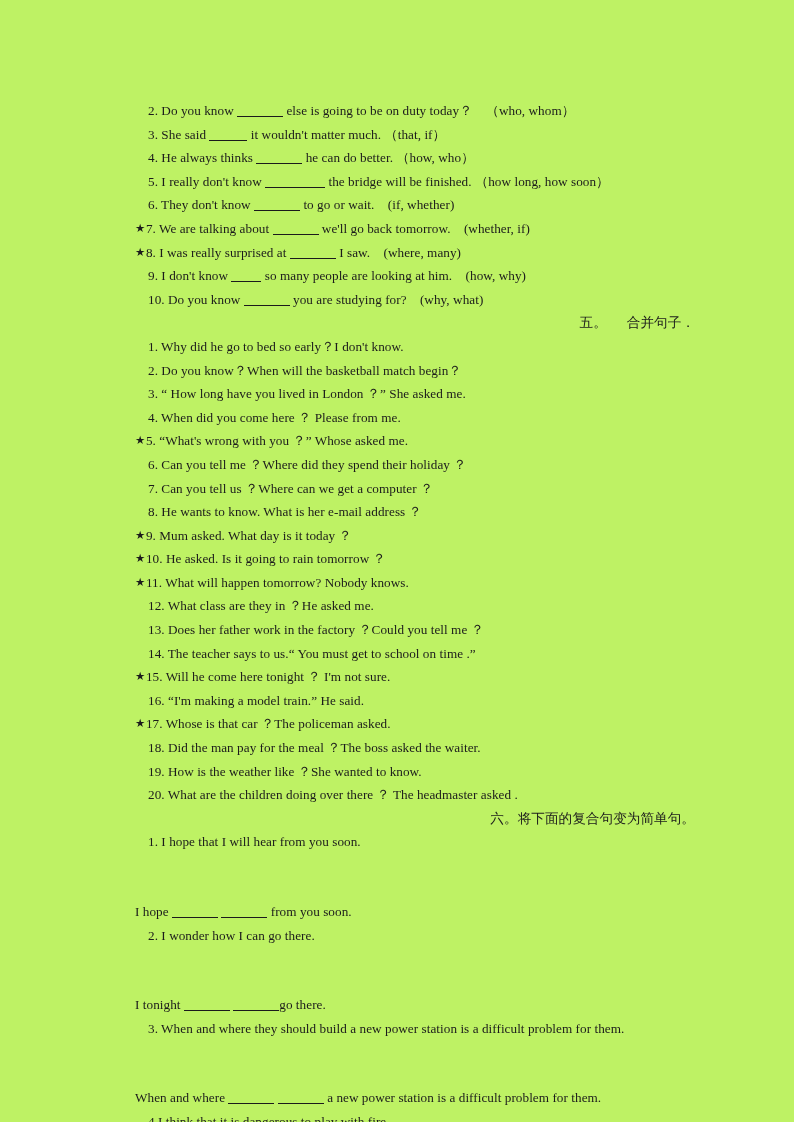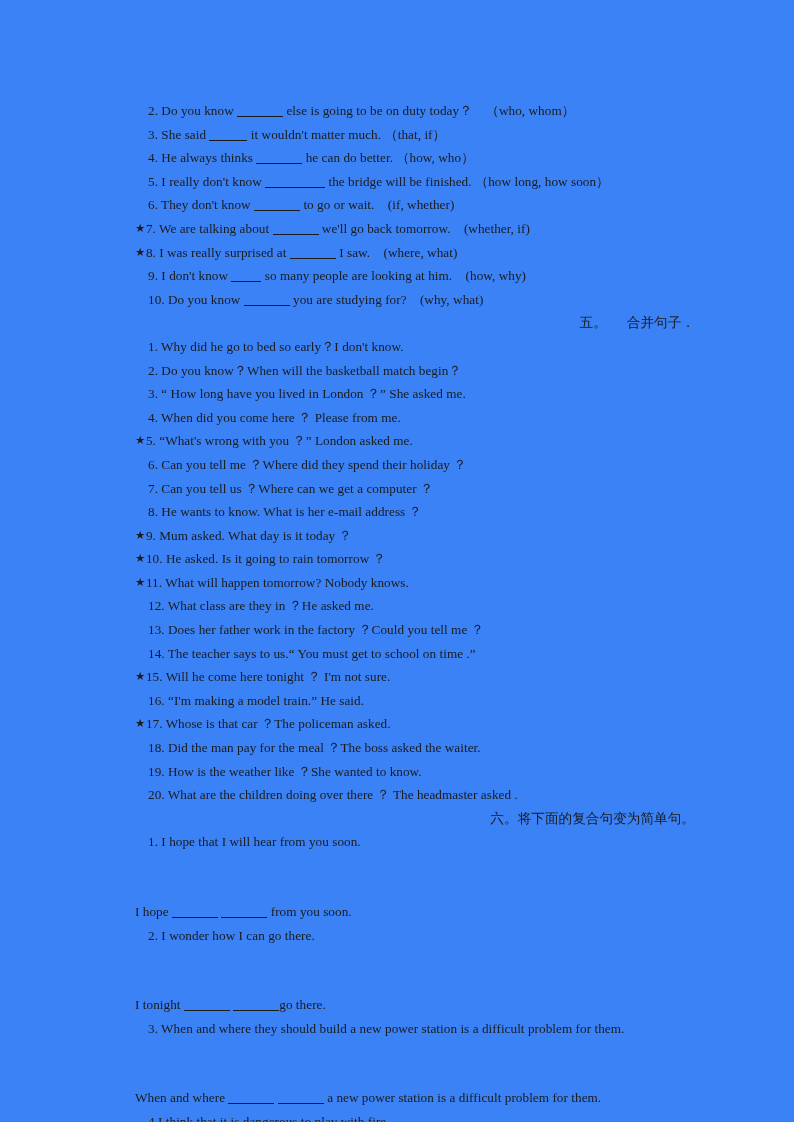--- a/index.html
+++ b/index.html
@@ -4,21 +4,21 @@
 <style>
   html, body {
     margin: 0;
     padding: 0;
     background: #ffffff;
   }
   .page {
     position: relative;
     width: 794px;
     height: 1122px;
-    background: #3b82f6;
+    background: #bef264;
     overflow: hidden;
     font-family: "Liberation Serif", "DejaVu Serif", serif;
     color: #1b1b1b;
   }
   .content {
     position: absolute;
     left: 135px;
     top: 99px;
     width: 560px;
   }
@@ -130,21 +130,21 @@
         <span class="blank b6"></span>
         <span>we'll go back tomorrow.</span>
         <span class="sp"></span><span>(whether, if)</span>
       </div>
 
       <div class="line star">
         <span class="star-glyph">★</span><span>8.</span>
         <span>I was really surprised at</span>
         <span class="blank b6"></span>
         <span>I saw.</span>
-        <span class="sp"></span><span>(where, what)</span>
+        <span class="sp"></span><span>(where, many)</span>
       </div>
 
       <div class="line item">
         <span>9.</span>
         <span>I don't know</span>
         <span class="blank b4"></span>
         <span>so many people are looking at him.</span>
         <span class="sp"></span><span>(how, why)</span>
       </div>
 
@@ -174,21 +174,21 @@
       <div class="line item">
         <span>3.</span>
         <span>“ How long have you lived in London ？” She asked me.</span>
       </div>
       <div class="line item">
         <span>4.</span>
         <span>When did you come here ？    Please from me.</span>
       </div>
       <div class="line star">
         <span class="star-glyph">★</span><span>5.</span>
-        <span>“What's wrong with you ？” London asked me.</span>
+        <span>“What's wrong with you ？” Whose asked me.</span>
       </div>
       <div class="line item">
         <span>6.</span>
         <span>Can you tell me ？Where did they spend their holiday ？</span>
       </div>
       <div class="line item">
         <span>7.</span>
         <span>Can you tell us ？Where can we get a computer ？</span>
       </div>
       <div class="line item">

